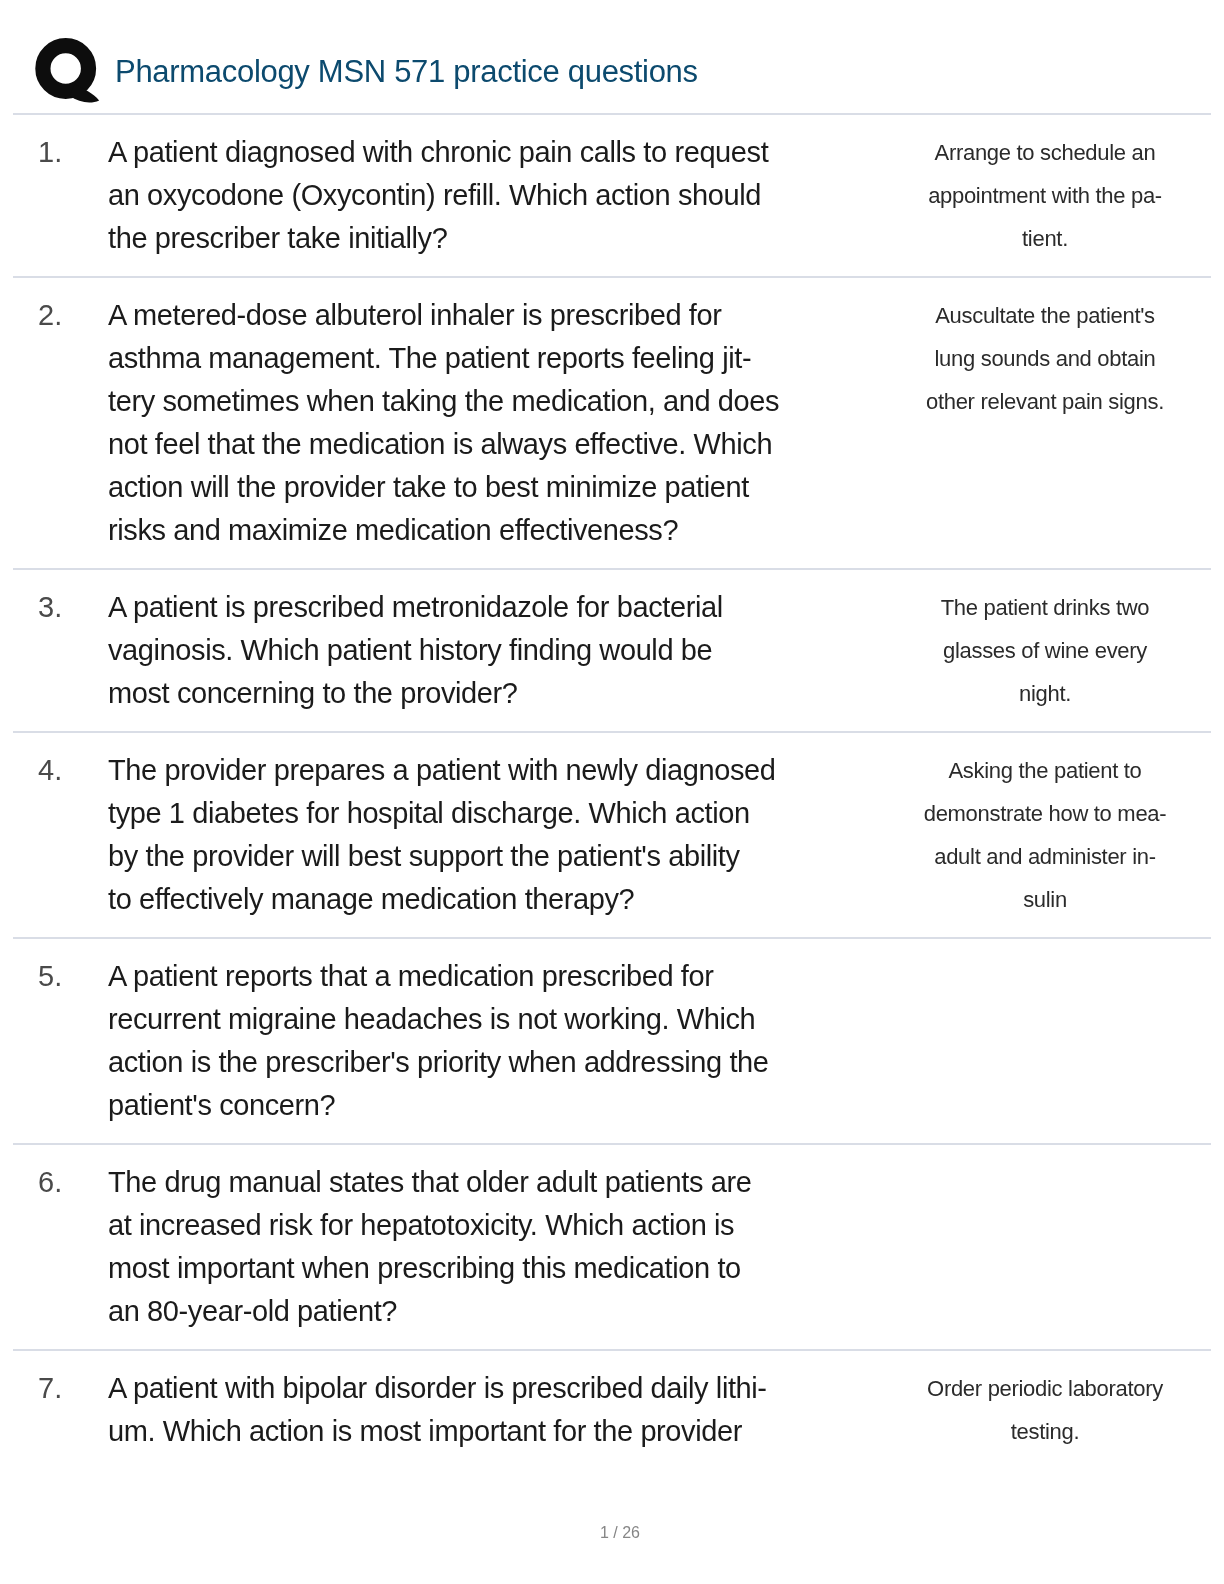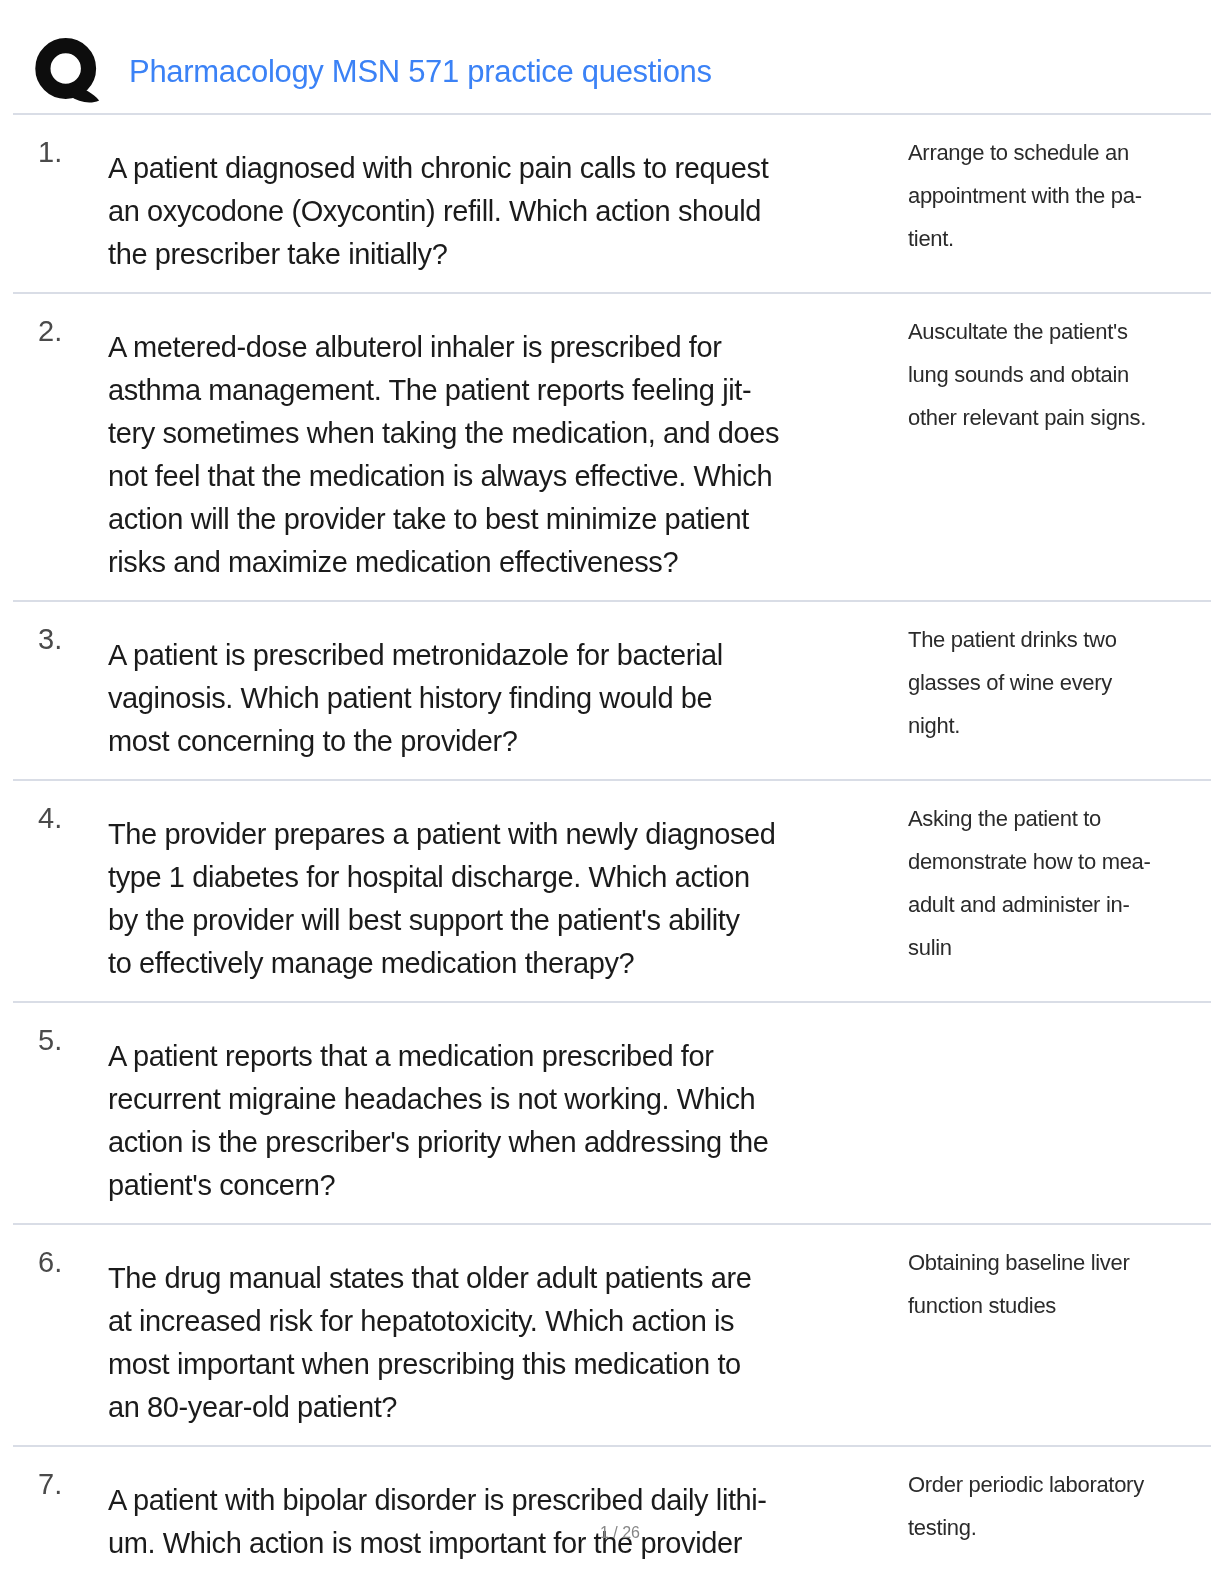--- a/index.html
+++ b/index.html
@@ -22,24 +22,24 @@
     padding: 30px 0 0 33px;
     display: flex;
     align-items: center;
   }
   .logo {
     width: 73px;
     height: 73px;
     flex: 0 0 auto;
   }
   .title {
-    margin-left: 23px;
+    margin-left: 9px;
     font-size: 31px;
     letter-spacing: -0.3px;
-    color: #3b82f6;
+    color: #0c4a6e;
   }
   
   .divider {
     margin-left: 13px;
     width: 1198px;
     height: 2px;
     background: #d9dde6;
   }
   
   .row {
@@ -59,30 +59,30 @@
   .q {
     box-sizing: border-box;
     width: 800px;
     padding-right: 6px;
     font-size: 29px;
     line-height: 43px;
     letter-spacing: -0.4px;
     color: #1b1b1b;
     white-space: pre-line;
     flex: 0 0 auto;
-    margin-top: 16px;
   }
   .a {
     width: 274px;
     font-size: 22px;
     line-height: 43px;
     letter-spacing: -0.3px;
     color: #2b2b2b;
     white-space: pre-line;
     flex: 0 0 auto;
+    text-align: center;
   }
   
   .footer {
     position: absolute;
     left: 16px;
     right: 0;
     bottom: 42px;
     text-align: center;
     font-size: 16px;
     color: #868686;
@@ -165,22 +165,20 @@
   </div>
 
   <div class="divider"></div>
 
   <div class="row">
     <div class="num">6.</div>
     <div class="q">The drug manual states that older adult patients are
 at increased risk for hepatotoxicity. Which action is
 most important when prescribing this medication to
 an 80-year-old patient?</div>
-    <div class="a">Obtaining baseline liver
-function studies</div>
   </div>
 
   <div class="divider"></div>
 
   <div class="row">
     <div class="num">7.</div>
     <div class="q">A patient with bipolar disorder is prescribed daily lithi-
 um. Which action is most important for the provider</div>
     <div class="a">Order periodic laboratory
 testing.</div>

